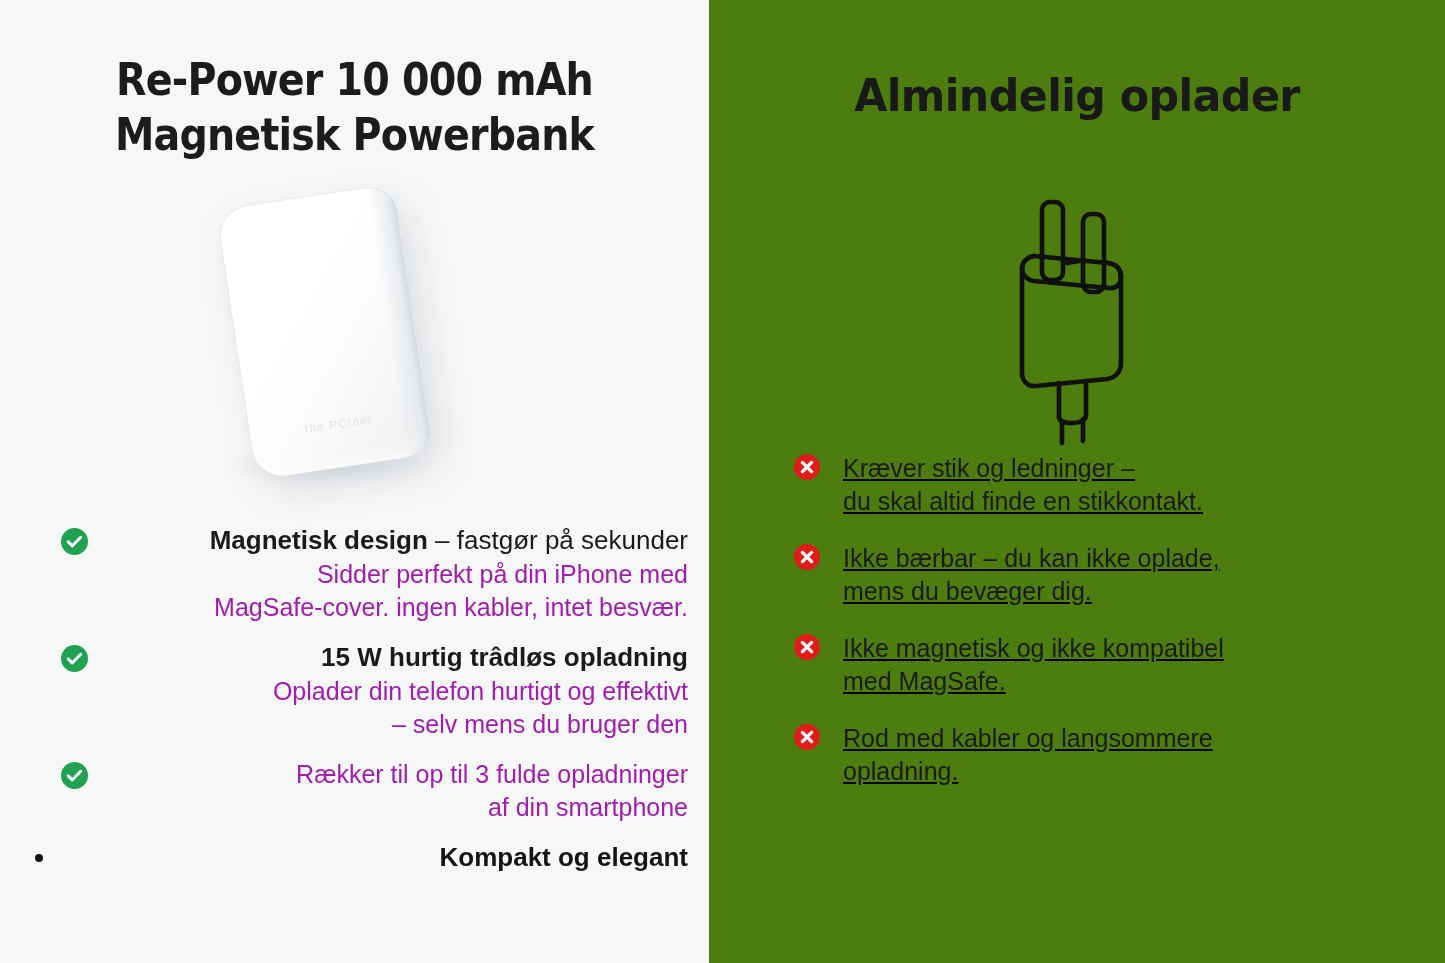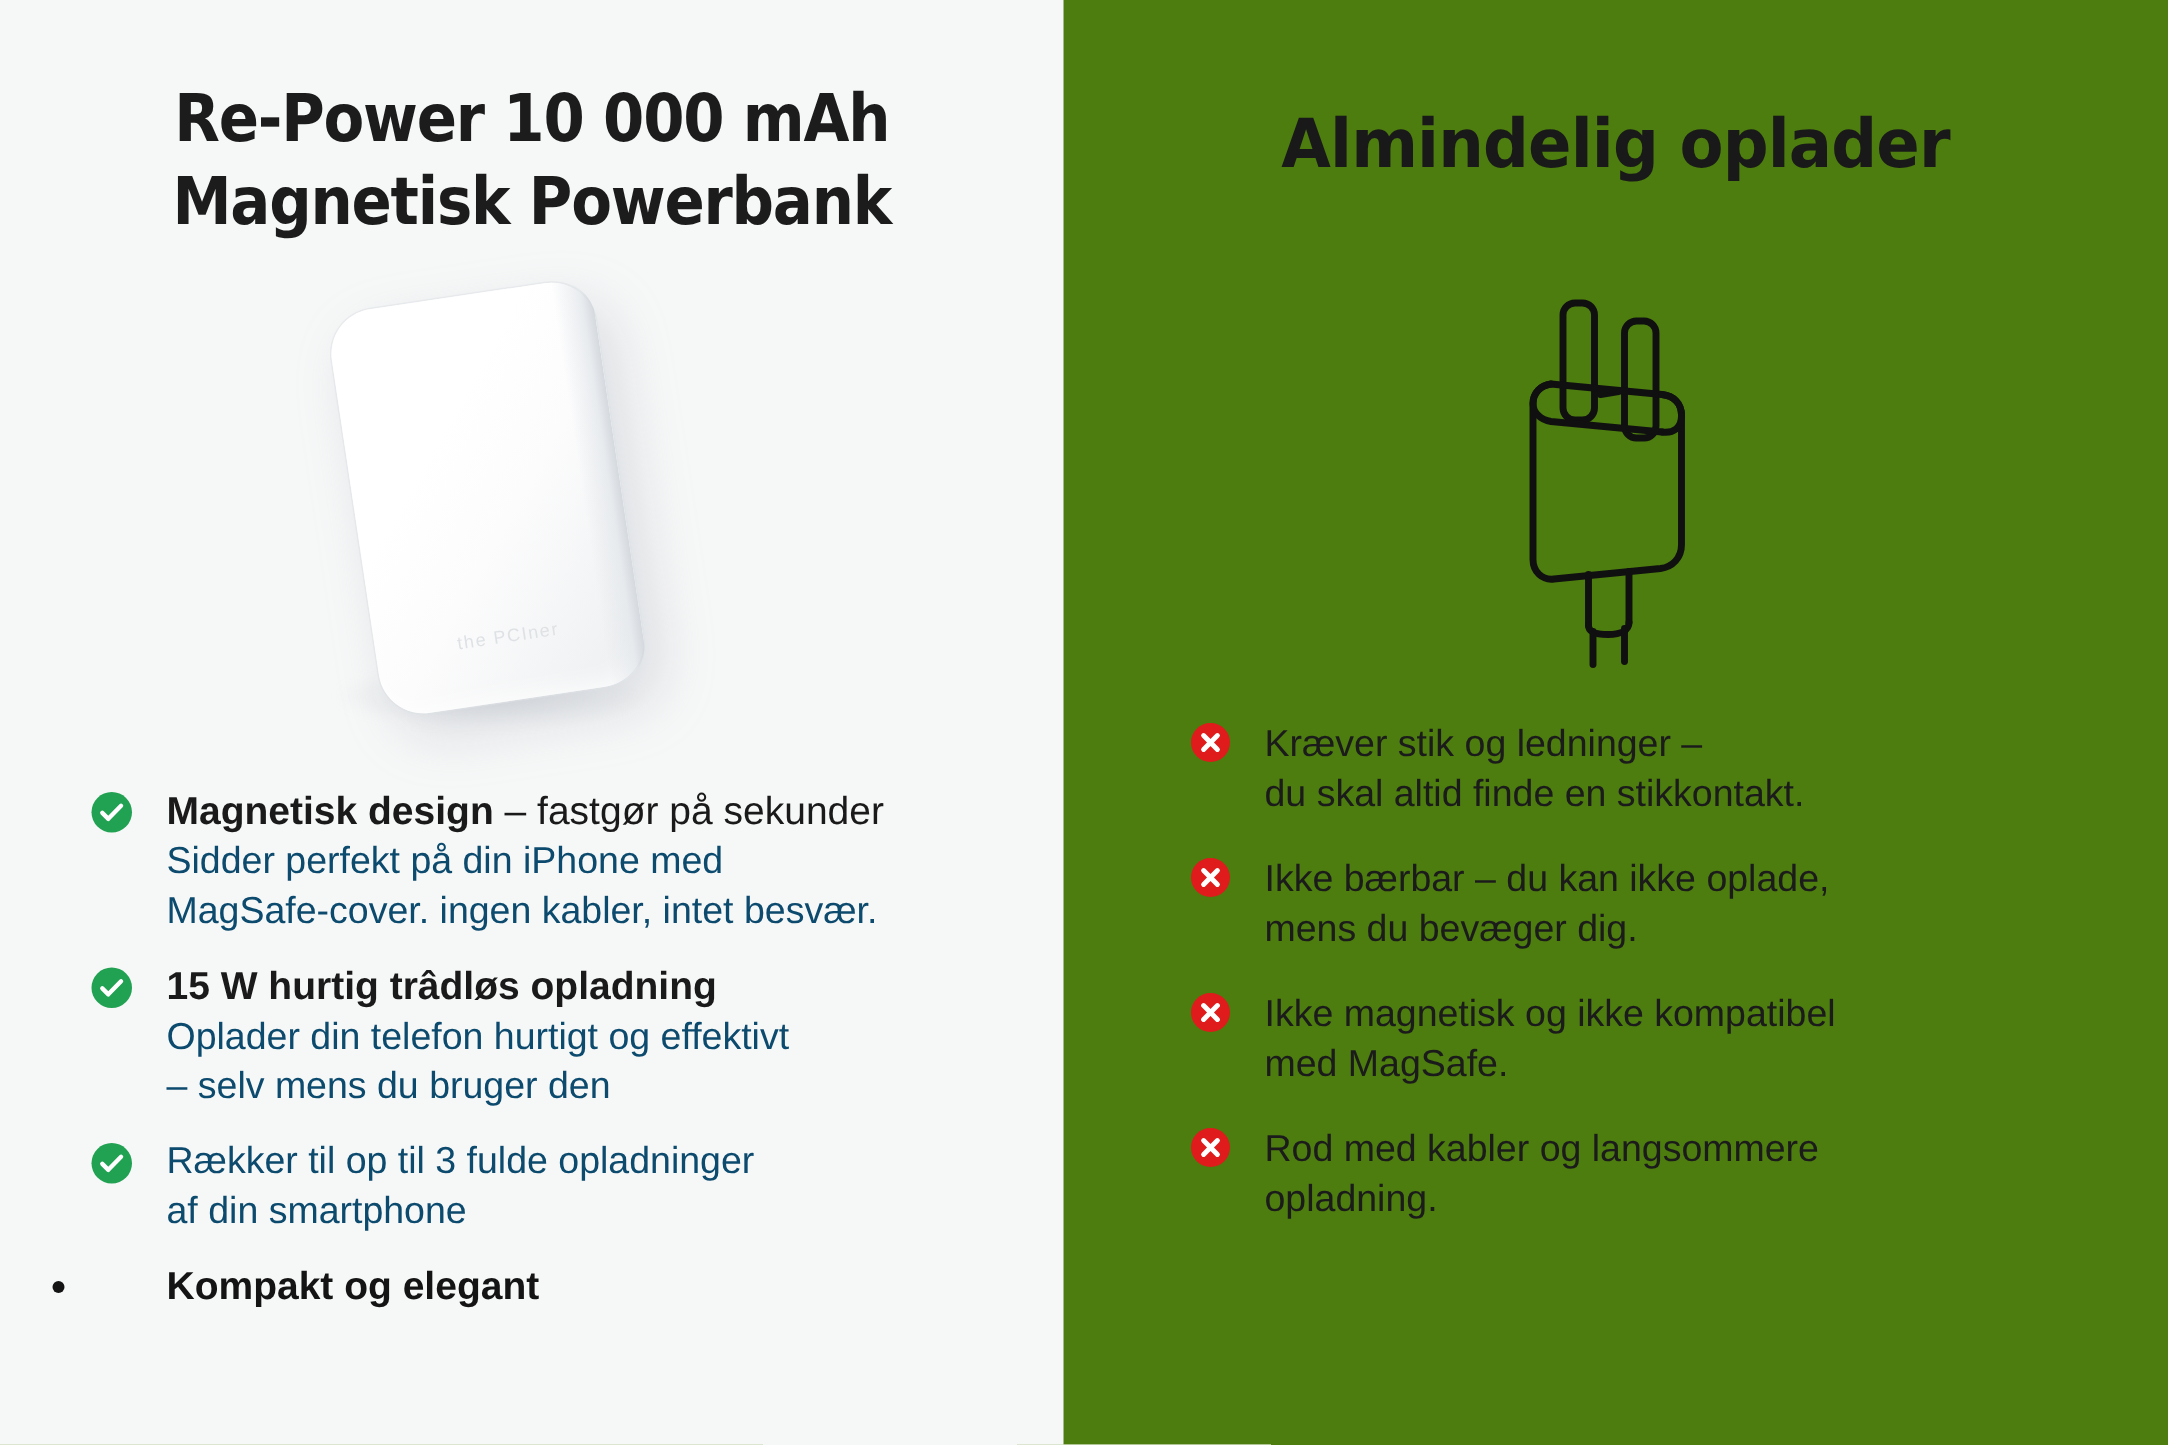--- a/index.html
+++ b/index.html
@@ -175,27 +175,29 @@
     top: 0;
     display: block;
   }
 
   
   .feature-list {
     position: absolute;
     top: 524px;
     left: 58px;
     width: 630px;
+    text-align: right;
   }
 
   .drawback-list {
     position: absolute;
-    top: 480px;
+    top: 452px;
     left: 78px;
     width: 600px;
+    text-decoration: underline;
   }
 
   .feature-item,
   .drawback-item {
     position: relative;
     display: block;
   }
 
   .feature-item { padding-left: 53px; margin-bottom: 17px; }
   .drawback-item { padding-left: 56px; margin-bottom: 24px; }
@@ -226,21 +228,21 @@
     line-height: 33px;
     color: #1a1a1a;
     font-weight: 400;
     white-space: pre-wrap;
   }
   .feature-heading b { font-weight: 700; }
 
   .feature-sub {
     font-size: 25px;
     line-height: 33px;
-    color: #0c4a6e;
+    color: #a21caf;
     font-weight: 400;
     white-space: pre-line;
     margin-top: 1px;
   }
 
   .feature-standalone {
     font-size: 26px;
     line-height: 33px;
     color: #141414;
     font-weight: 700;

